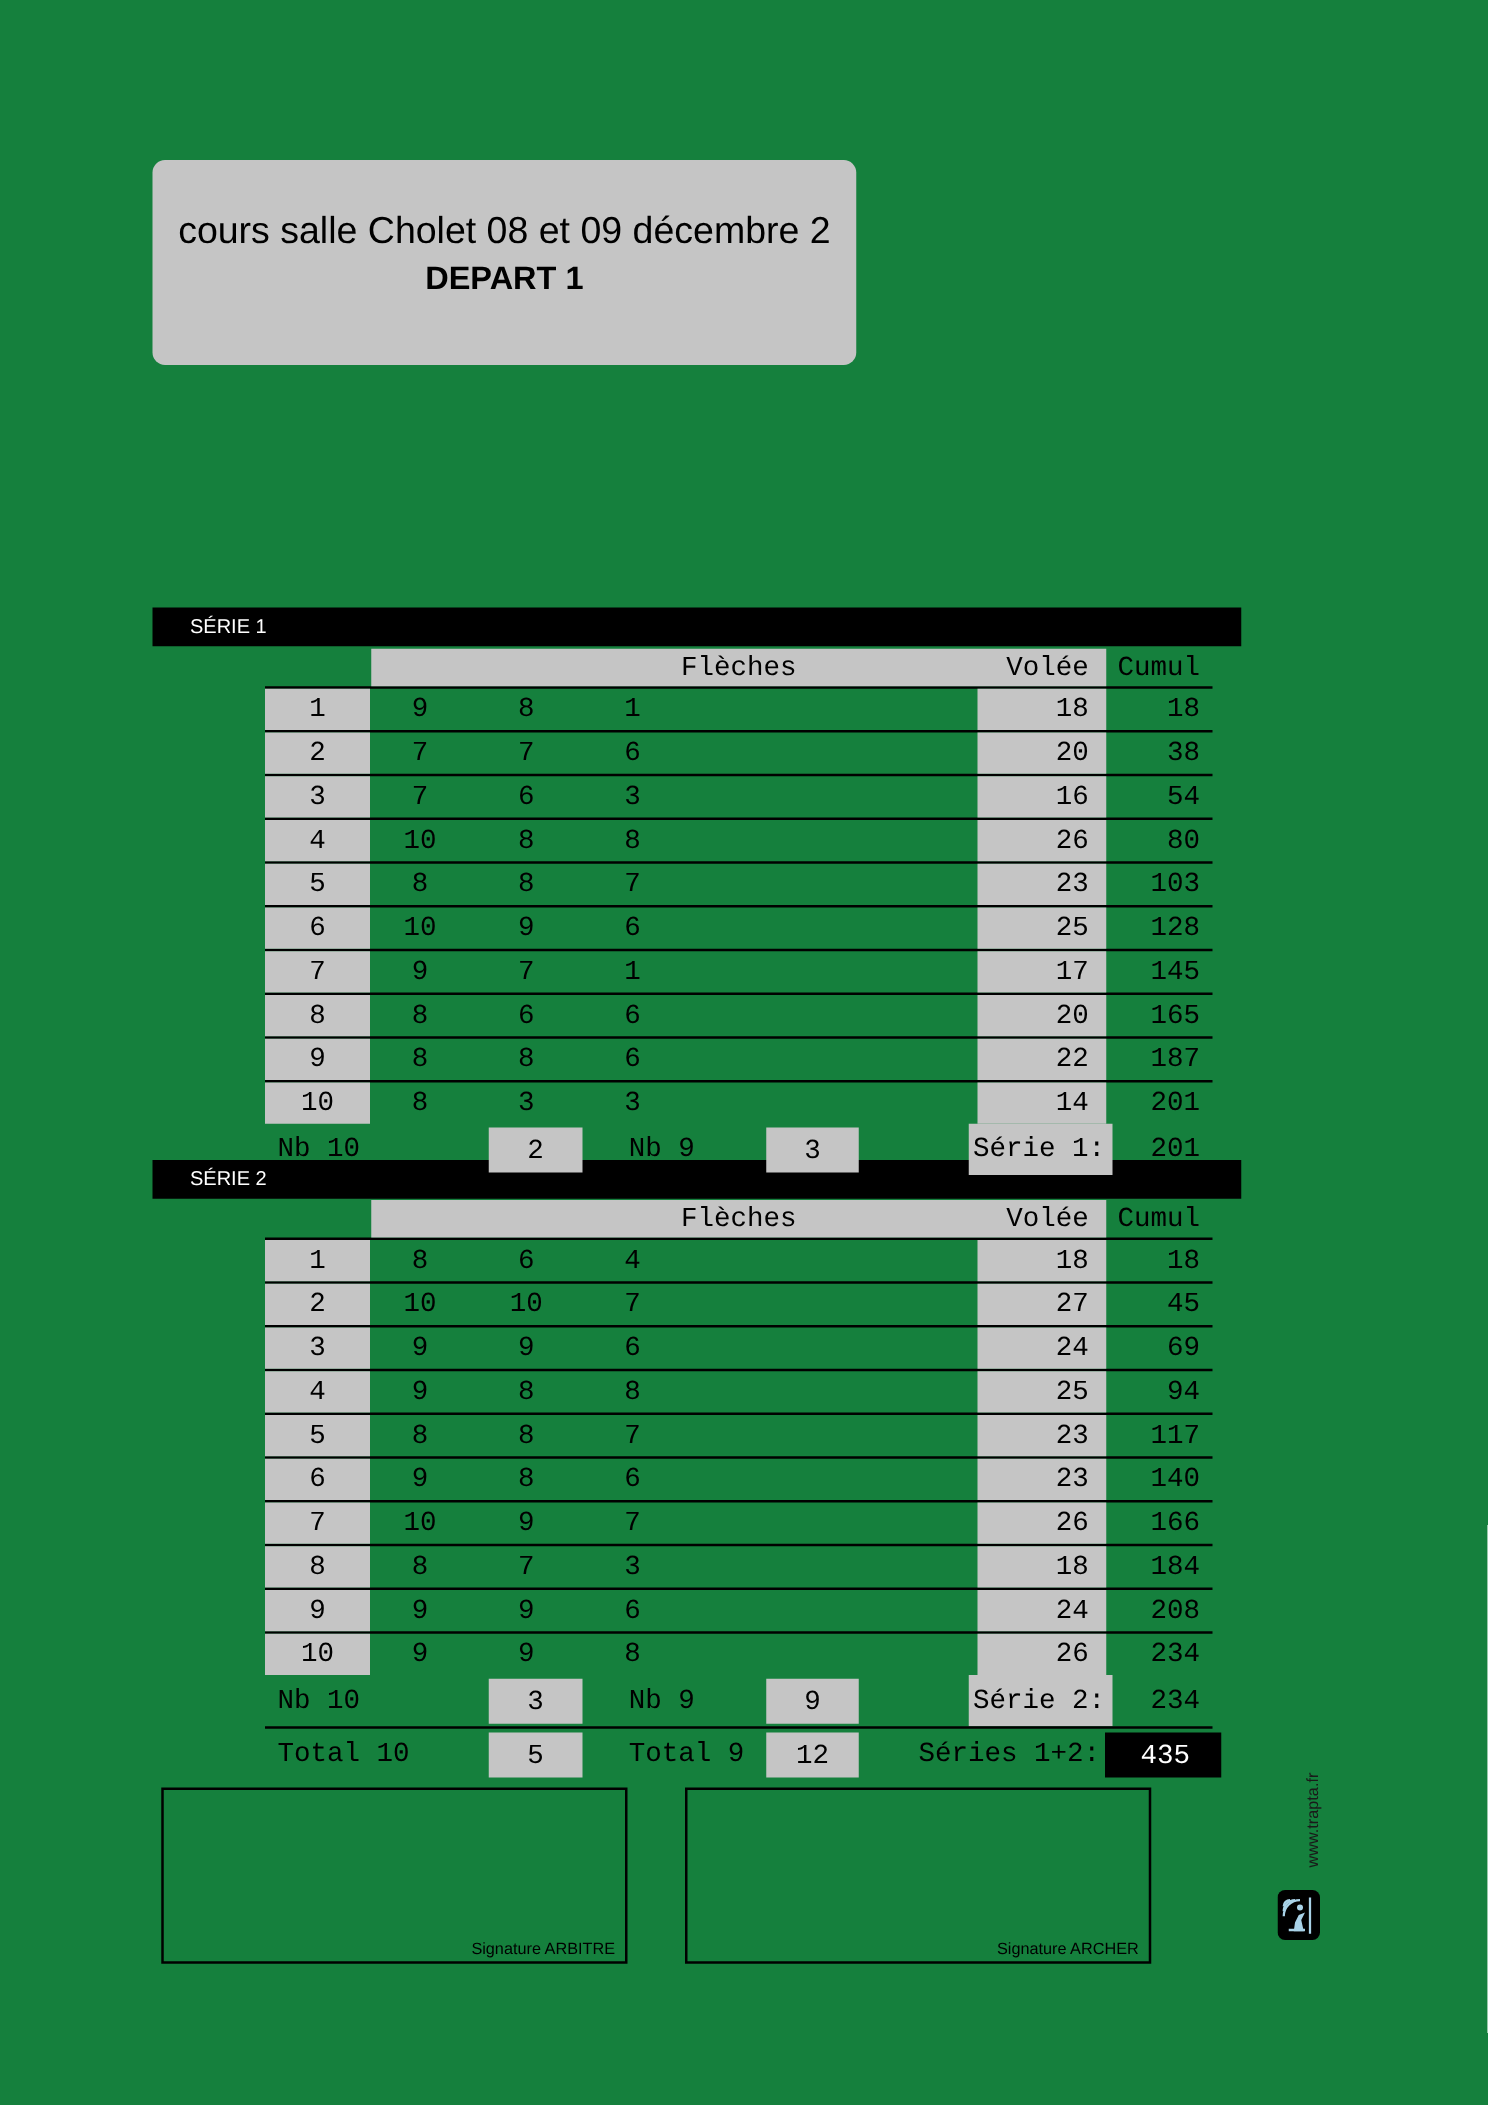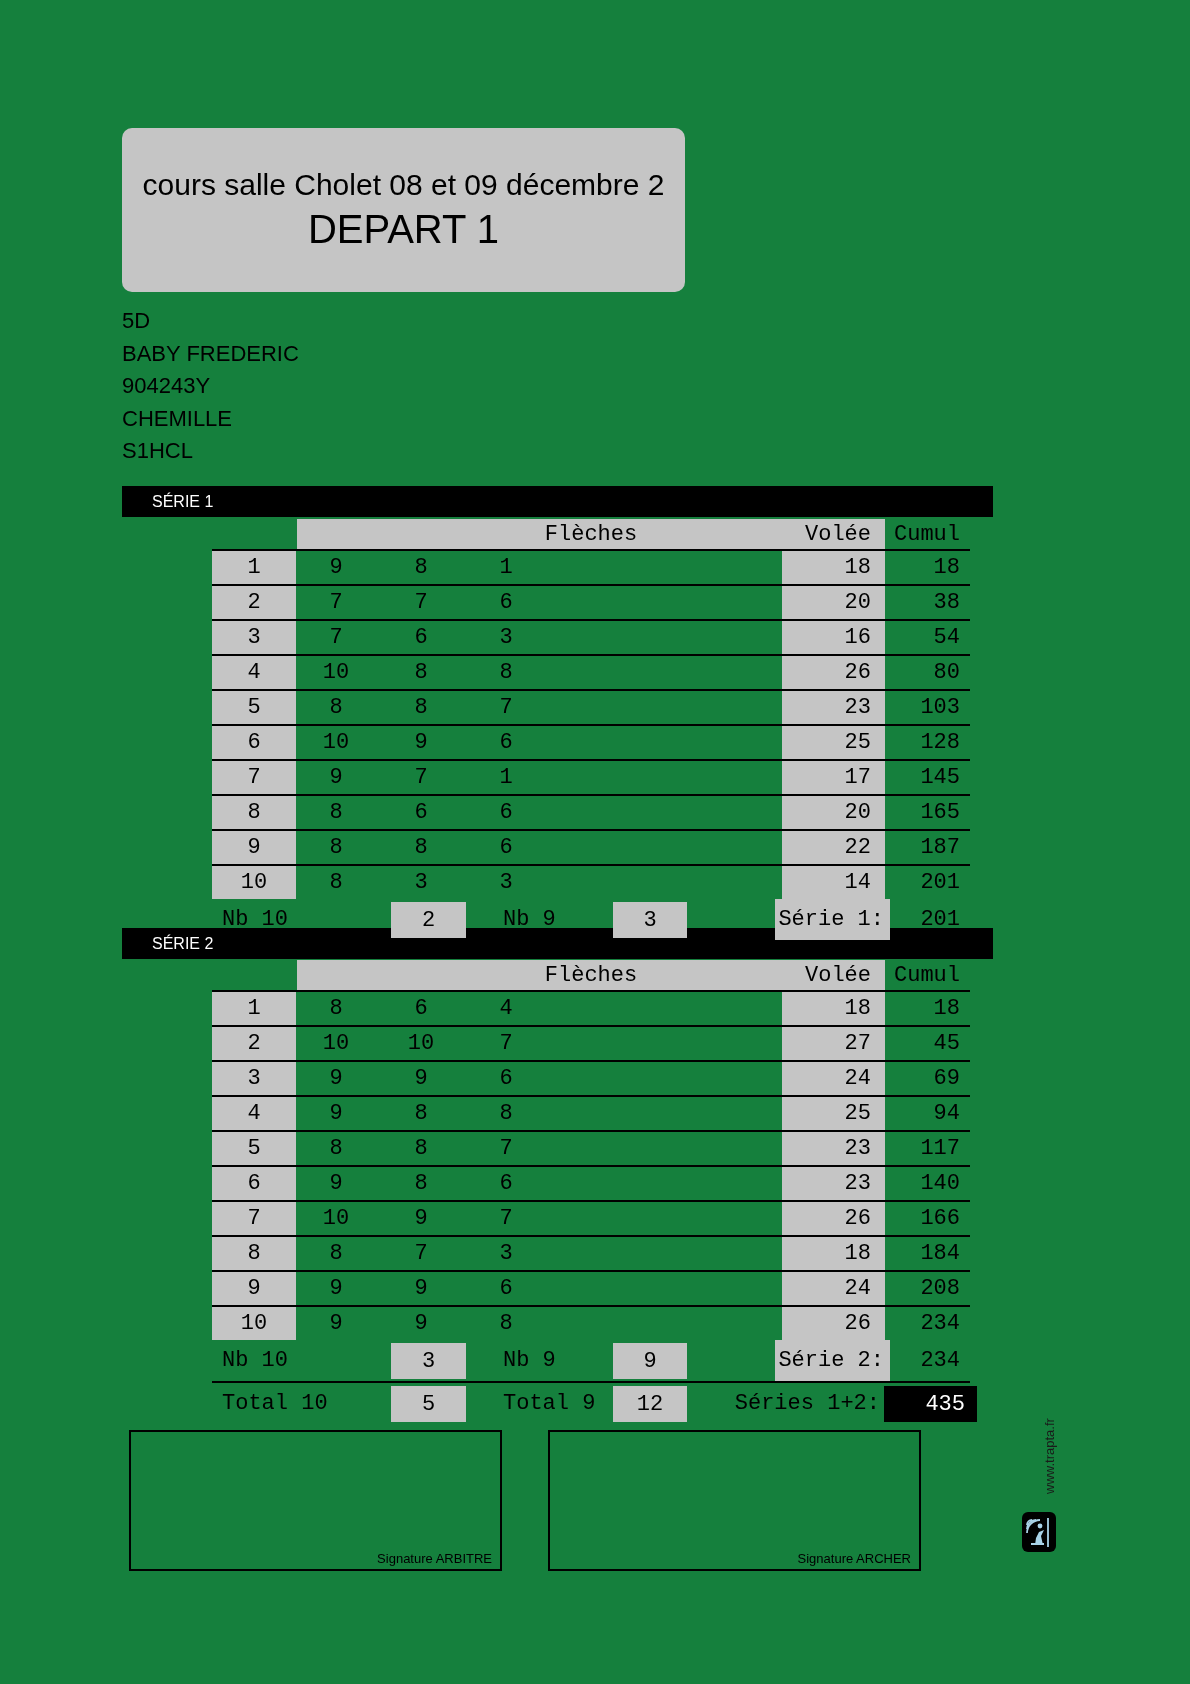--- a/index.html
+++ b/index.html
@@ -7,21 +7,21 @@
     position:relative; width:1190px; height:1684px; background:#15803d;
     font-family:"Liberation Sans", sans-serif; color:#000;
     overflow:hidden;
   }
   
   .title-box {
     position:absolute; left:122px; top:128px; width:563px; height:164px;
     background:#c5c5c5; border-radius:10px; overflow:hidden; text-align:center;
   }
   .title-line1 { margin-top:40px; font-size:30px; white-space:nowrap; }
-  .title-line2 { font-size:40px; margin-top:5px; white-space:nowrap; }
+  .title-line2 { font-size:26px; margin-top:5px; white-space:nowrap;font-weight:bold; }
   
   .info { position:absolute; left:122px; top:305px; font-size:22px; line-height:32.5px; }
   
   .serie-bar {
     position:absolute; left:122px; width:841px; height:31px; background:#000;
     color:#fff; font-size:16px; display:flex; align-items:center; padding-left:30px;
   }
   .bar1 { top:486px; } .bar2 { top:928px; }
   
   .stable { position:absolute; left:212px; width:758px;font-family:Liberation Mono, monospace; }
@@ -49,21 +49,21 @@
   .f-lab1 { left:10px; top:0; bottom:0; }
   .f-box1 { left:179px; width:75px; top:3px; height:36px; justify-content:center; }
   .f-lab2 { left:291px; top:0; bottom:0; }
   .f-box2 { left:401px; width:74px; top:3px; height:36px; justify-content:center; }
   .f-serie { left:563px; width:115px; top:0; bottom:0; justify-content:flex-end; padding-right:6px; }
   .f-total { left:640px; width:113px; top:0; bottom:0; justify-content:flex-end; padding-right:5px; }
   .g-row { position:relative; height:41px; border-top:2px solid #000; }
   .g-slabel { left:380px; width:288px; top:0; bottom:0; justify-content:flex-end; }
   .g-value {
     left:672px; width:93px; top:3px; height:36px; background:#000; color:#fff;
-    justify-content:flex-end; padding-right:12px;
+    justify-content:flex-end; padding-right:25px;
   }
   
   .sig-box { position:absolute; top:1430px; width:369px; height:137px; border:2px solid #000; }
   .sig-arbitre { left:129px; } .sig-archer { left:548px; }
   .sig-label { position:absolute; right:8px; bottom:3px; font-size:13px; }
   
   .vtext {
     position:absolute; left:1042px; top:1494px; font-size:13px; color:#1a1a1a;
     transform:rotate(-90deg); transform-origin:0 0; white-space:nowrap;
   }
@@ -72,27 +72,20 @@
 </head>
 <body>
 
 <div class="page">
 
   <div class="title-box">
     <div class="title-line1">cours salle Cholet 08 et 09 décembre 2</div>
     <div class="title-line2">DEPART 1</div>
   </div>
 
-  <div class="info">
-    <div>5D</div>
-    <div>BABY FREDERIC</div>
-    <div>904243Y</div>
-    <div>CHEMILLE</div>
-    <div>S1HCL</div>
-  </div>
 
   <div class="serie-bar bar1">
     <span>SÉRIE 1</span>
   </div>
   <div class="serie-bar bar2">
     <span>SÉRIE 2</span>
   </div>
 
   <div class="stable t1" id="serie-table-0">
       <div class="t-head sep">

